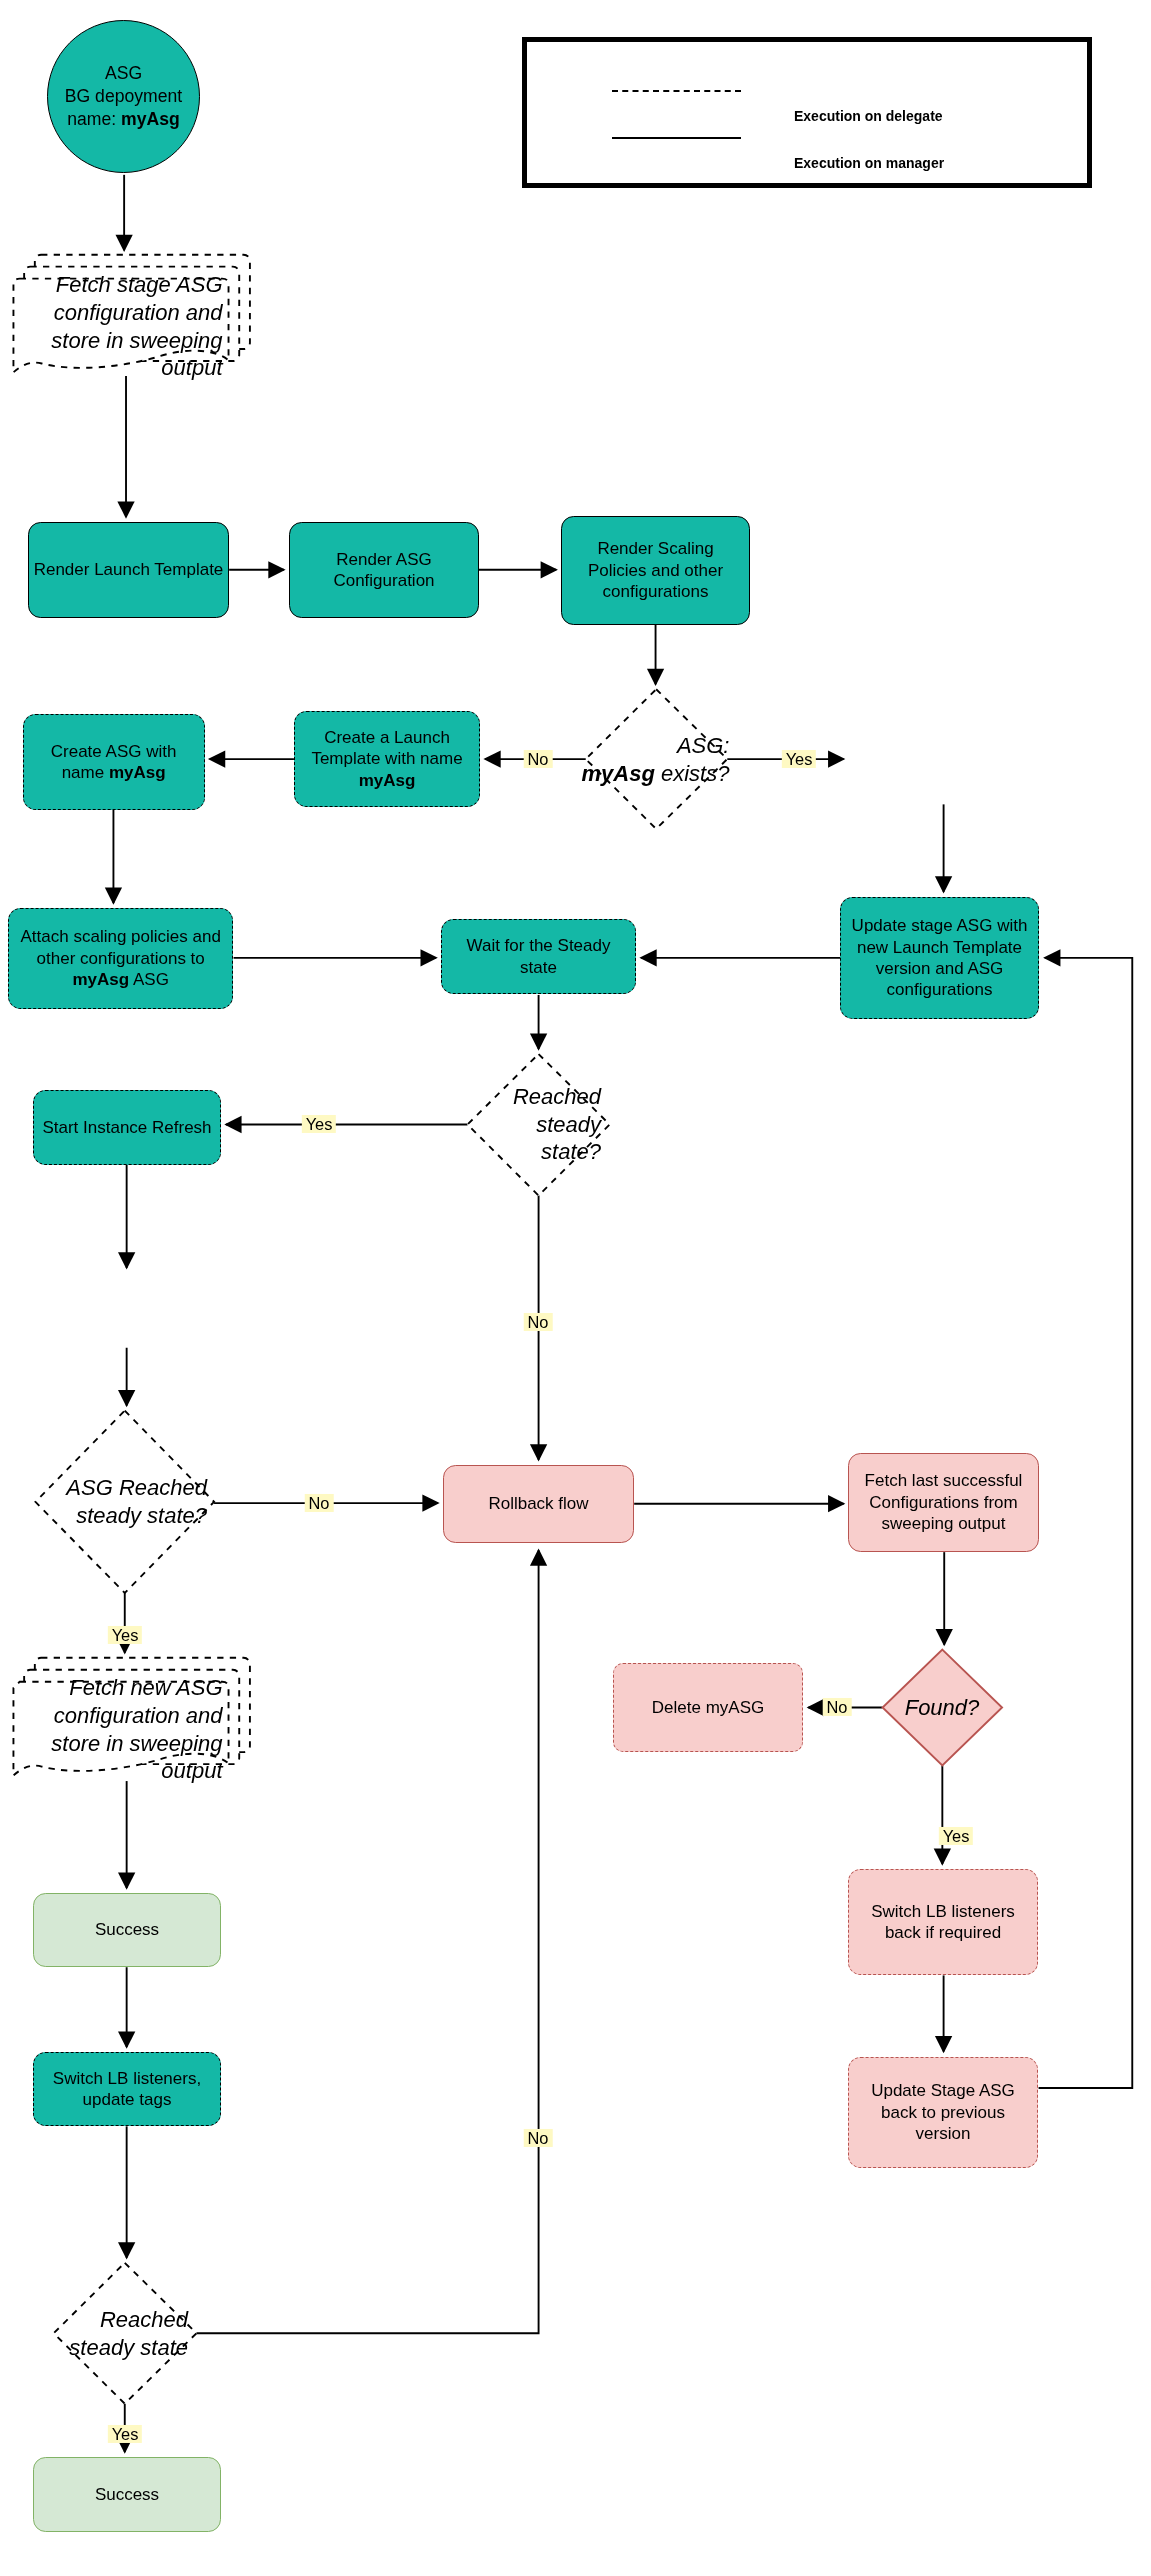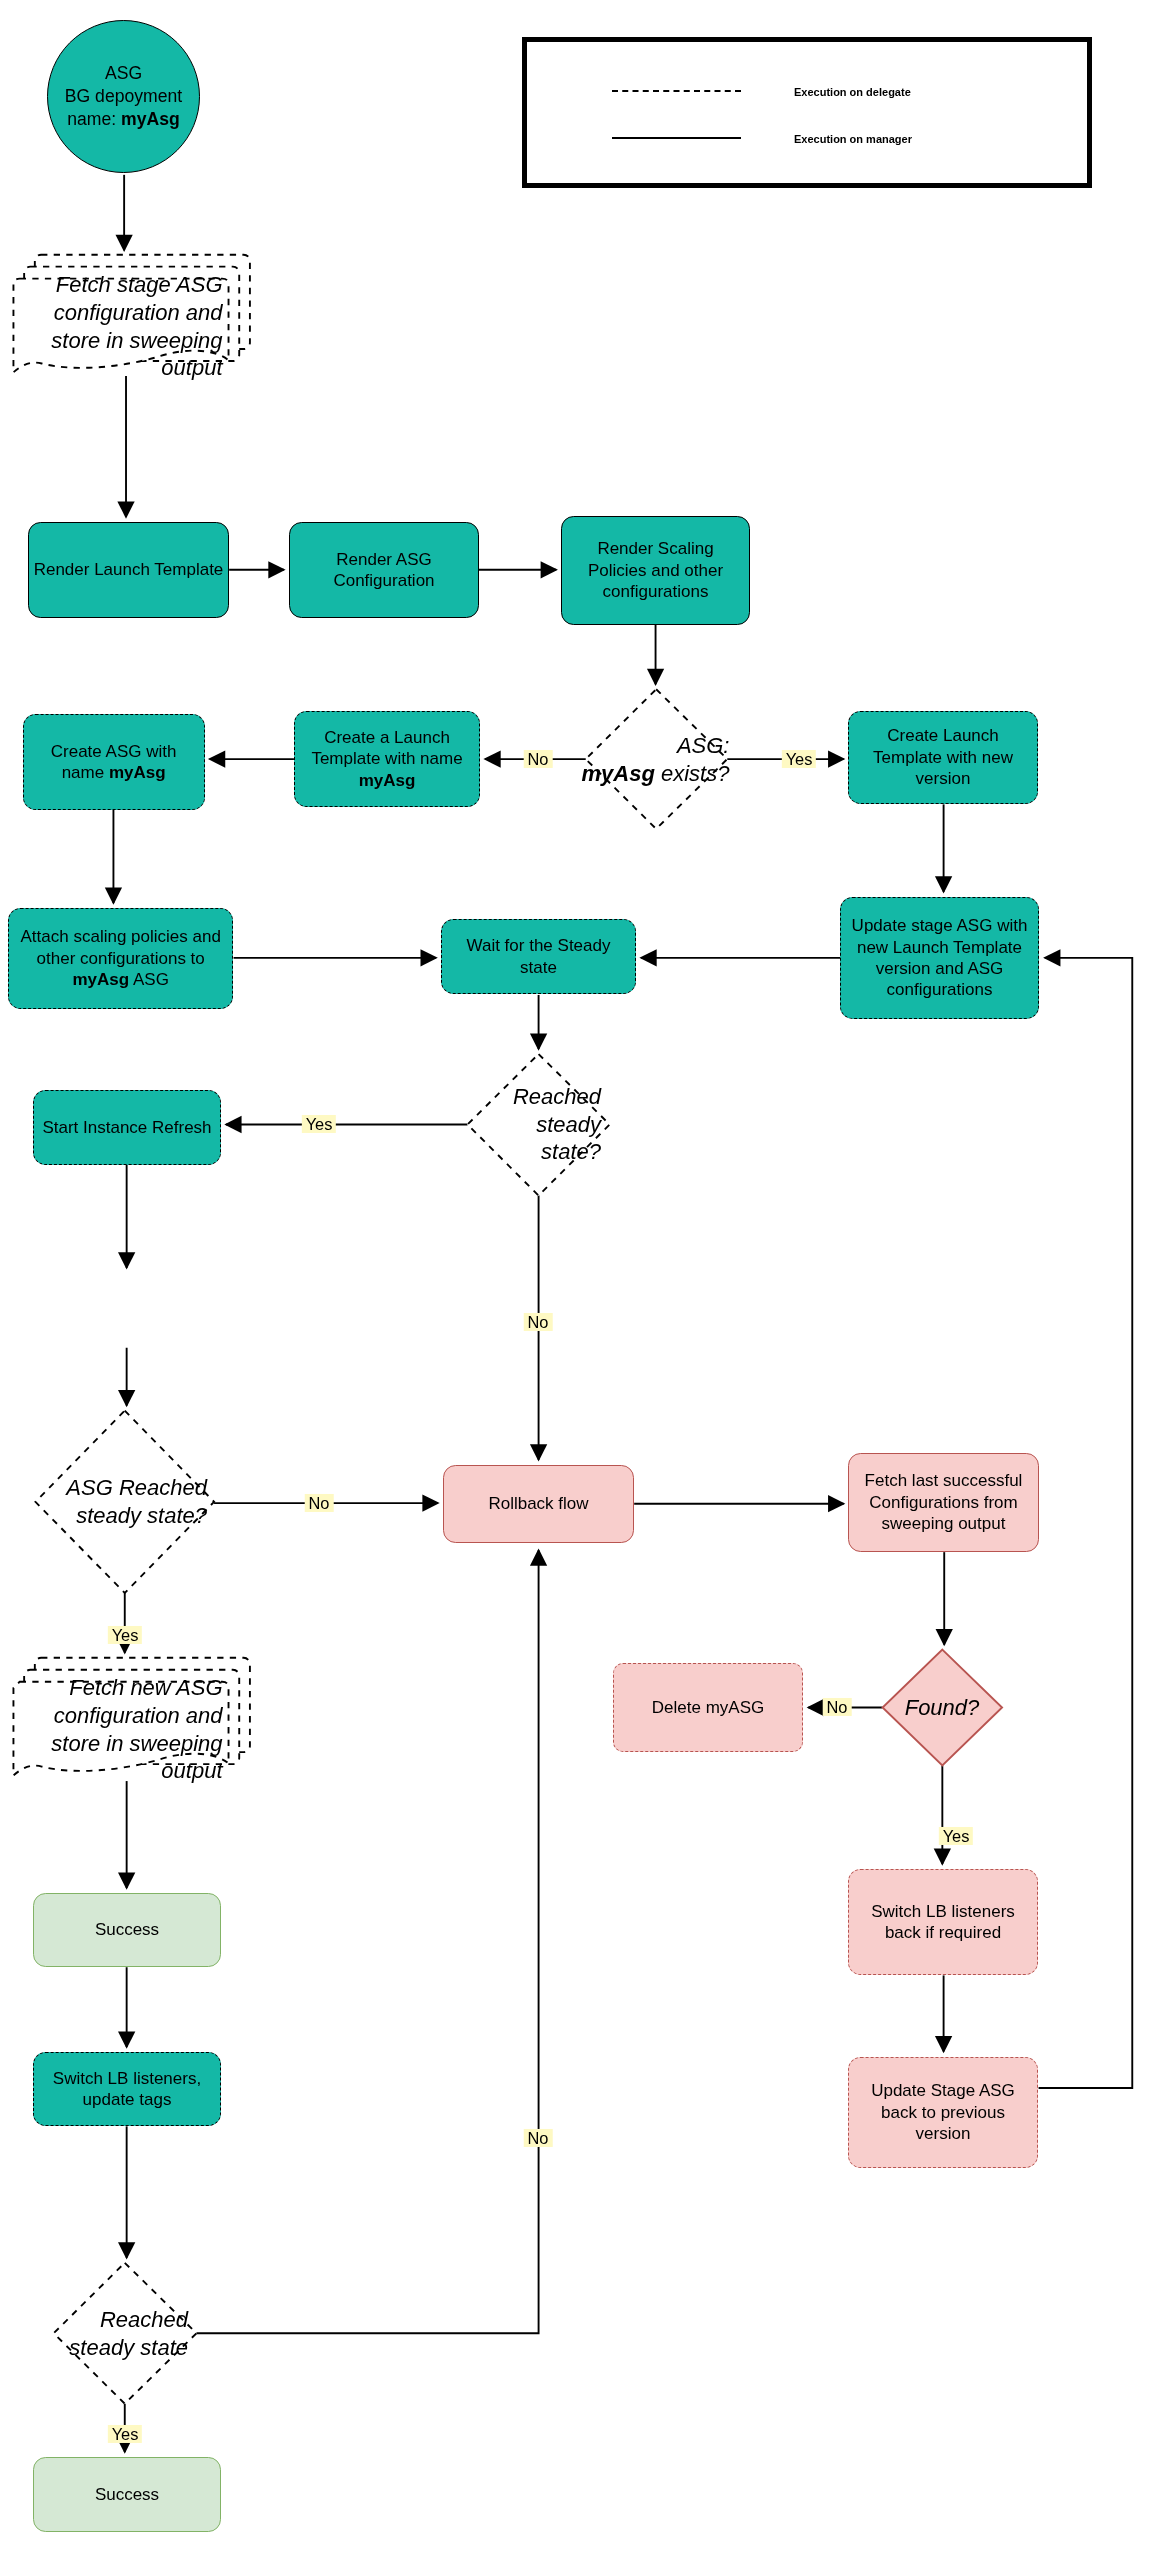--- a/index.html
+++ b/index.html
@@ -18,22 +18,22 @@
   .overlay{position:absolute;display:flex;align-items:center;justify-content:center;
            text-align:right;font-size:22px;line-height:1.26;background:transparent;
            border:none;padding:0;font-style:italic;}
   .elabel{position:absolute;transform:translate(-50%,-50%);background:#fef9c3;
           padding:0 3.8px;font-size:16.4px;line-height:1.1;}
   .legend{position:absolute;left:522px;top:37px;width:570px;height:151px;
           border:5px solid #000;box-sizing:border-box;background:#fff;}
   .legend .sample{position:absolute;left:85px;width:129px;height:0;}
   .legend .sample.dash{border-top:2.5px dashed #000;top:48px;}
   .legend .sample.solid{border-top:2.5px solid #000;top:95px;}
-  .legend .ltext{position:absolute;left:267px;font-size:11px;font-weight:bold;
-                 transform:translateY(-50%);}
+  .legend .ltext{position:absolute;left:267px;font-size:14px;font-weight:bold;
+                 transform:translateY(-50%);margin-top:24px;}
   .ltext.r1{top:50px;} .ltext.r2{top:97px;}
   b{font-weight:bold;}
 </style>
 </head>
 <body>
 
 <div id="canvas">
 
   <svg id="wires" width="1152" height="2576" viewBox="0 0 1831 4096">
     <defs>
@@ -121,21 +121,20 @@
       <div><b>myAsg</b><span> exists?</span></div>
     </div>
   </div>
 
   <div class="node dashed-box" style="left:294px;top:711px;width:186px;height:96px;">
     <div><span>Create a Launch Template with name </span><b>myAsg</b></div>
   </div>
   <div class="node dashed-box" style="left:22.6px;top:714px;width:182px;height:96px;">
     <div><span>Create ASG with name </span><b>myAsg</b></div>
   </div>
-  <div class="node dashed-box" style="left:848px;top:711px;width:190px;height:93px;">Create Launch Template with new version</div>
 
   <div class="node dashed-box" style="left:8.2px;top:908px;width:225px;height:101px;">
     <div><span>Attach scaling policies and other configurations to </span><b>myAsg</b><span> ASG</span></div>
   </div>
   <div class="node dashed-box" style="left:441px;top:919px;width:195px;height:75px;">Wait for the Steady state</div>
   <div class="node dashed-box" style="left:840px;top:897px;width:199px;height:122px;">Update stage ASG with new Launch Template version and ASG configurations</div>
 
   <div class="overlay" style="left:475px;top:1093px;width:126px;height:63px;">Reached steady state?</div>
 
   <div class="node dashed-box" style="left:33px;top:1090px;width:188px;height:75px;">Start Instance Refresh</div>

